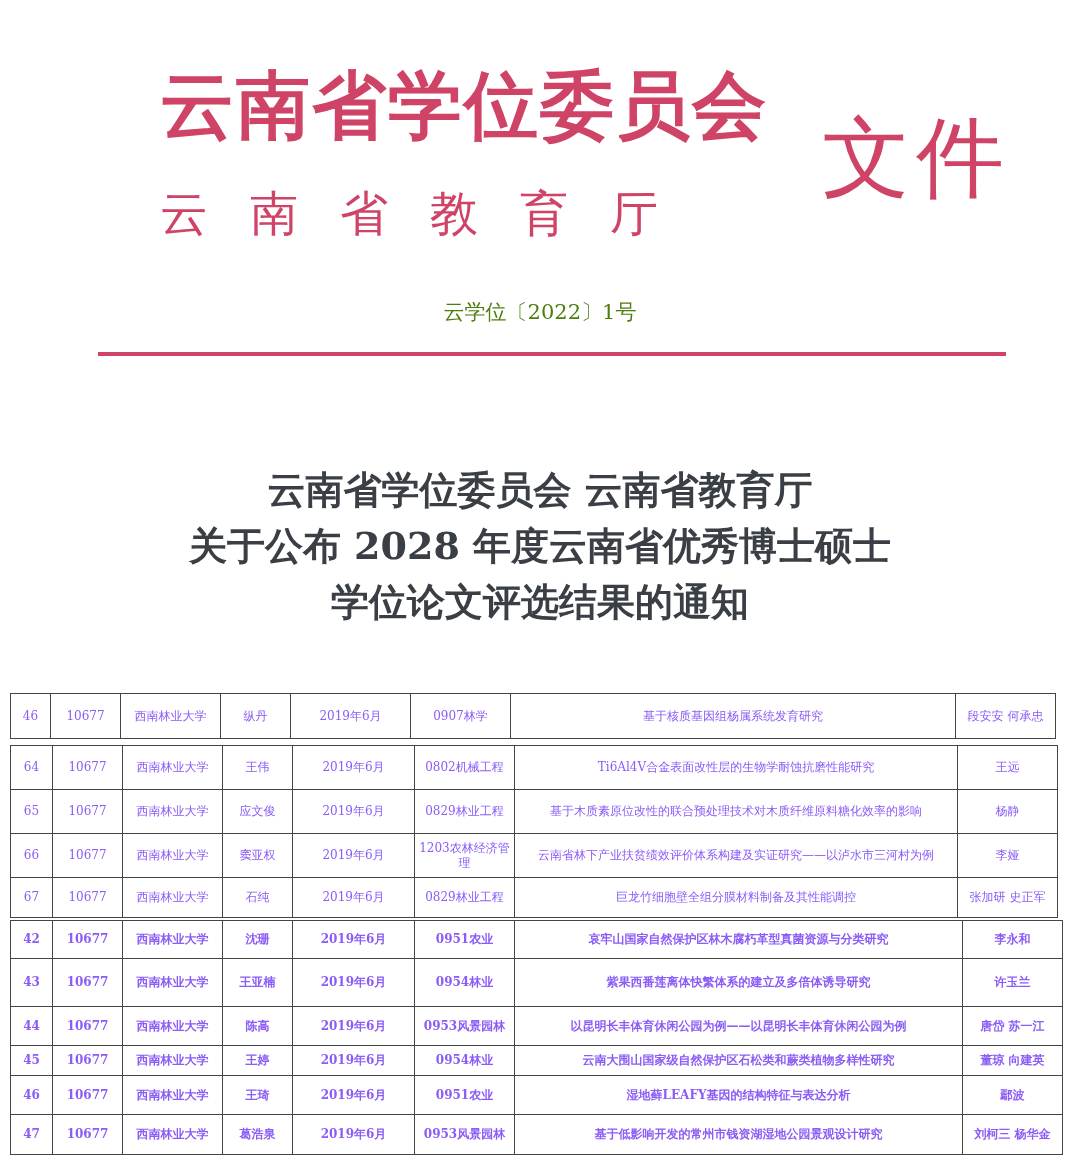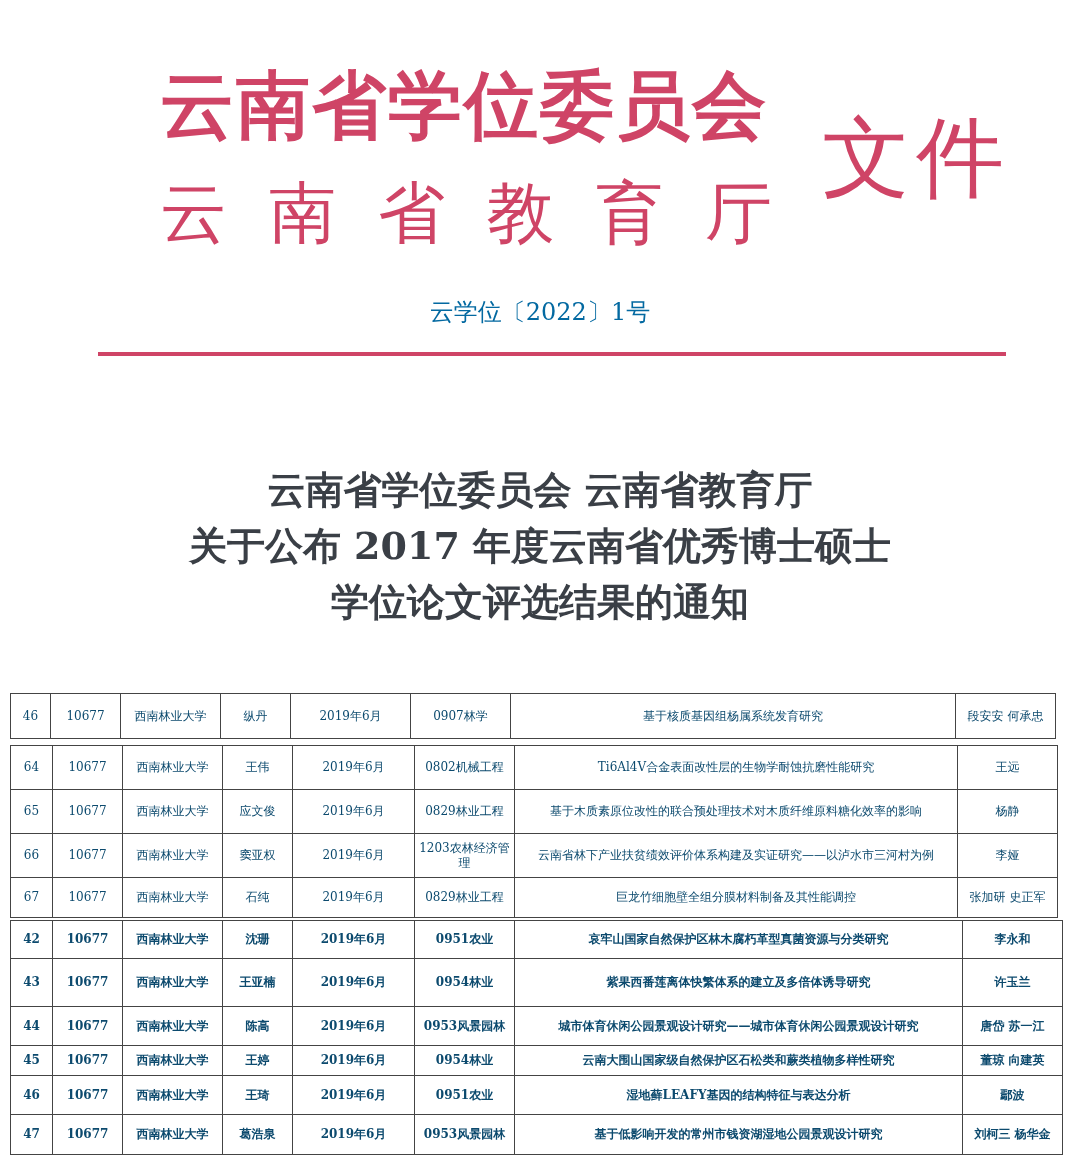--- a/index.html
+++ b/index.html
@@ -1,47 +1,47 @@
 <!DOCTYPE html>
 <html><head>
 <meta charset="utf-8">
 <style>
   html, body { margin: 0; padding: 0; background: #ffffff; }
   body { width: 1080px; height: 1163px; position: relative; overflow: hidden;
          font-family: "DejaVu Serif", "Liberation Serif", serif; color: #333; }
   .red { color: #cf4466; }
   .org1 { position: absolute; left: 160px; top: 60px; font-size: 74px; letter-spacing: 2px; line-height: 90px; white-space: nowrap; font-weight: bold; }
-  .org2 { position: absolute; left: 160px; top: 168px; font-size: 67px; letter-spacing: 42px; line-height: 90px; white-space: nowrap; }
+  .org2 { position: absolute; left: 160px; top: 168px; font-size: 48px; letter-spacing: 42px; line-height: 90px; white-space: nowrap; }
   .wenjian { position: absolute; left: 822px; top: 104px; font-size: 88px; letter-spacing: 6px; line-height: 110px; white-space: nowrap; font-family: Liberation Serif, serif; }
-  .docno { position: absolute; left: 0; width: 1080px; top: 292px; text-align: center; font-size: 24px; color: #0369a1; line-height: 40px; }
+  .docno { position: absolute; left: 0; width: 1080px; top: 292px; text-align: center; font-size: 21px; color: #4d7c0f; line-height: 40px; }
   .redline { position: absolute; left: 98px; width: 908px; top: 352px; height: 4px; background: #cf4466; }
   .title { position: absolute; left: 0; width: 1080px; top: 462px; text-align: center;
            font-weight: bold; font-size: 38px; line-height: 56px; color: #3a3f46; }
   .title div { white-space: nowrap; }
-  .tbl { position: absolute; left: 10px; border-collapse: collapse; font-size: 12px; color: #0c4a6e; table-layout: fixed; }
+  .tbl { position: absolute; left: 10px; border-collapse: collapse; font-size: 12px; color: #8b5cf6; table-layout: fixed; }
   .tbl td { border: 1.5px solid #444; text-align: center; vertical-align: middle; padding: 0 2px; line-height: 15px; overflow: hidden; white-space: nowrap; }
   .tbl td.wrap { white-space: normal; }
   .frag1 { top: 693px; }
   .frag2 { top: 745px; padding-left: 14px; }
   .frag3 { top: 920px; font-weight: bold; }
 </style>
 </head>
 <body>
 
 <div>
   <div class="org1 red">云南省学位委员会</div>
   <div class="org2 red">云南省教育厅</div>
   <div class="wenjian red">文件</div>
   <div class="docno">云学位〔2022〕1号</div>
   <div class="redline"></div>
 </div>
 
 <div class="title">
   <div>云南省学位委员会  云南省教育厅</div>
-  <div>关于公布 2017 年度云南省优秀博士硕士</div>
+  <div>关于公布 2028 年度云南省优秀博士硕士</div>
   <div>学位论文评选结果的通知</div>
 </div>
 
 <table class="tbl frag1">
   <colgroup>
     <col style="width:40px">
       <col style="width:70px">
       <col style="width:100px">
       <col style="width:70px">
     <col style="width:120px">
@@ -150,21 +150,21 @@
     <td>紫果西番莲离体快繁体系的建立及多倍体诱导研究</td>
     <td>许玉兰</td>
   </tr>
   <tr style="height:39px">
     <td>44</td>
     <td>10677</td>
     <td>西南林业大学</td>
     <td>陈高</td>
     <td>2019年6月</td>
     <td>0953风景园林</td>
-    <td>城市体育休闲公园景观设计研究——城市体育休闲公园景观设计研究</td>
+    <td>以昆明长丰体育休闲公园为例——以昆明长丰体育休闲公园为例</td>
     <td>唐岱 苏一江</td>
   </tr>
   <tr style="height:30px">
     <td>45</td>
     <td>10677</td>
     <td>西南林业大学</td>
     <td>王婷</td>
     <td>2019年6月</td>
     <td>0954林业</td>
     <td>云南大围山国家级自然保护区石松类和蕨类植物多样性研究</td>

